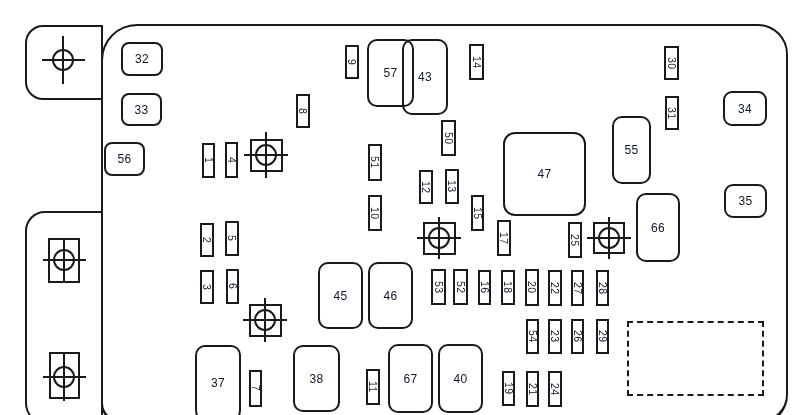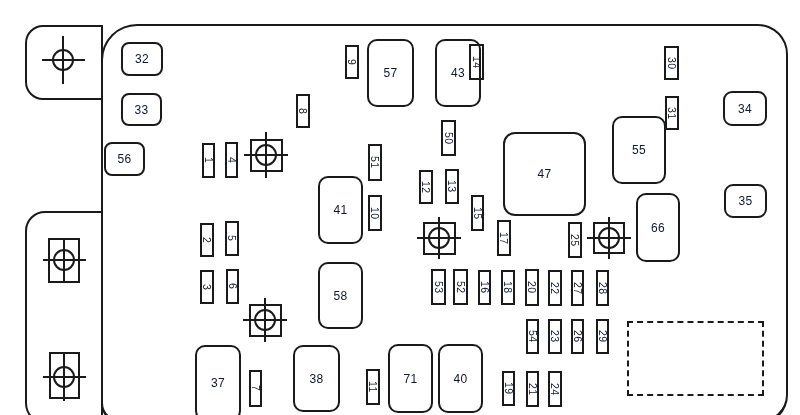--- a/index.html
+++ b/index.html
@@ -67,52 +67,52 @@
     </div>
     <div class="shape relay" style="left: 121px; top: 77px; width: 41px; height: 33px; border-radius: 8px;">
       <span class="hlabel">33</span>
     </div>
     <div class="shape relay" style="left: 104px; top: 126px; width: 41px; height: 34px; border-radius: 8px;">
       <span class="hlabel">56</span>
     </div>
     <div class="shape relay" style="left: 367px; top: 23px; width: 47px; height: 68px; border-radius: 10px;">
       <span class="hlabel">57</span>
     </div>
-    <div class="shape relay" style="left: 435px; top: 23px; width: 46px; height: 68px; border-radius: 10px;">
+    <div class="shape relay" style="left: 402px; top: 23px; width: 46px; height: 76px; border-radius: 10px;">
       <span class="hlabel">43</span>
     </div>
     <div class="shape relay" style="left: 723px; top: 75px; width: 44px; height: 35px; border-radius: 9px;">
       <span class="hlabel">34</span>
     </div>
-    <div class="shape relay" style="left: 612px; top: 100px; width: 54px; height: 68px; border-radius: 10px;">
+    <div class="shape relay" style="left: 612px; top: 100px; width: 39px; height: 68px; border-radius: 10px;">
       <span class="hlabel">55</span>
     </div>
     <div class="shape relay" style="left: 503px; top: 116px; width: 83px; height: 84px; border-radius: 12px;">
       <span class="hlabel">47</span>
     </div>
-    <div class="shape relay" style="left: 318px; top: 160px; width: 45px; height: 68px; border-radius: 10px;">
-      <span class="hlabel">41</span>
-    </div>
     <div class="shape relay" style="left: 724px; top: 168px; width: 43px; height: 34px; border-radius: 9px;">
       <span class="hlabel">35</span>
     </div>
     <div class="shape relay" style="left: 636px; top: 177px; width: 44px; height: 69px; border-radius: 10px;">
       <span class="hlabel">66</span>
     </div>
     <div class="shape relay" style="left: 318px; top: 246px; width: 45px; height: 67px; border-radius: 10px;">
-      <span class="hlabel">58</span>
+      <span class="hlabel">45</span>
+    </div>
+    <div class="shape relay" style="left: 368px; top: 246px; width: 45px; height: 67px; border-radius: 10px;">
+      <span class="hlabel">46</span>
     </div>
     <div class="shape relay" style="left: 195px; top: 329px; width: 46px; height: 76px; border-radius: 10px; justify-content: center;">
       <span class="hlabel">37</span>
     </div>
     <div class="shape relay" style="left: 293px; top: 329px; width: 47px; height: 67px; border-radius: 10px;">
       <span class="hlabel">38</span>
     </div>
     <div class="shape relay" style="left: 388px; top: 328px; width: 45px; height: 69px; border-radius: 10px;">
-      <span class="hlabel">71</span>
+      <span class="hlabel">67</span>
     </div>
     <div class="shape relay" style="left: 438px; top: 328px; width: 45px; height: 69px; border-radius: 10px;">
       <span class="hlabel">40</span>
     </div>
     <div class="shape fuse" style="left: 202px; top: 127px; width: 13px; height: 35px;">
       <span class="vlabel">1</span>
     </div>
     <div class="shape fuse" style="left: 225px; top: 126px; width: 13px; height: 36px;">
       <span class="vlabel">4</span>
     </div>

